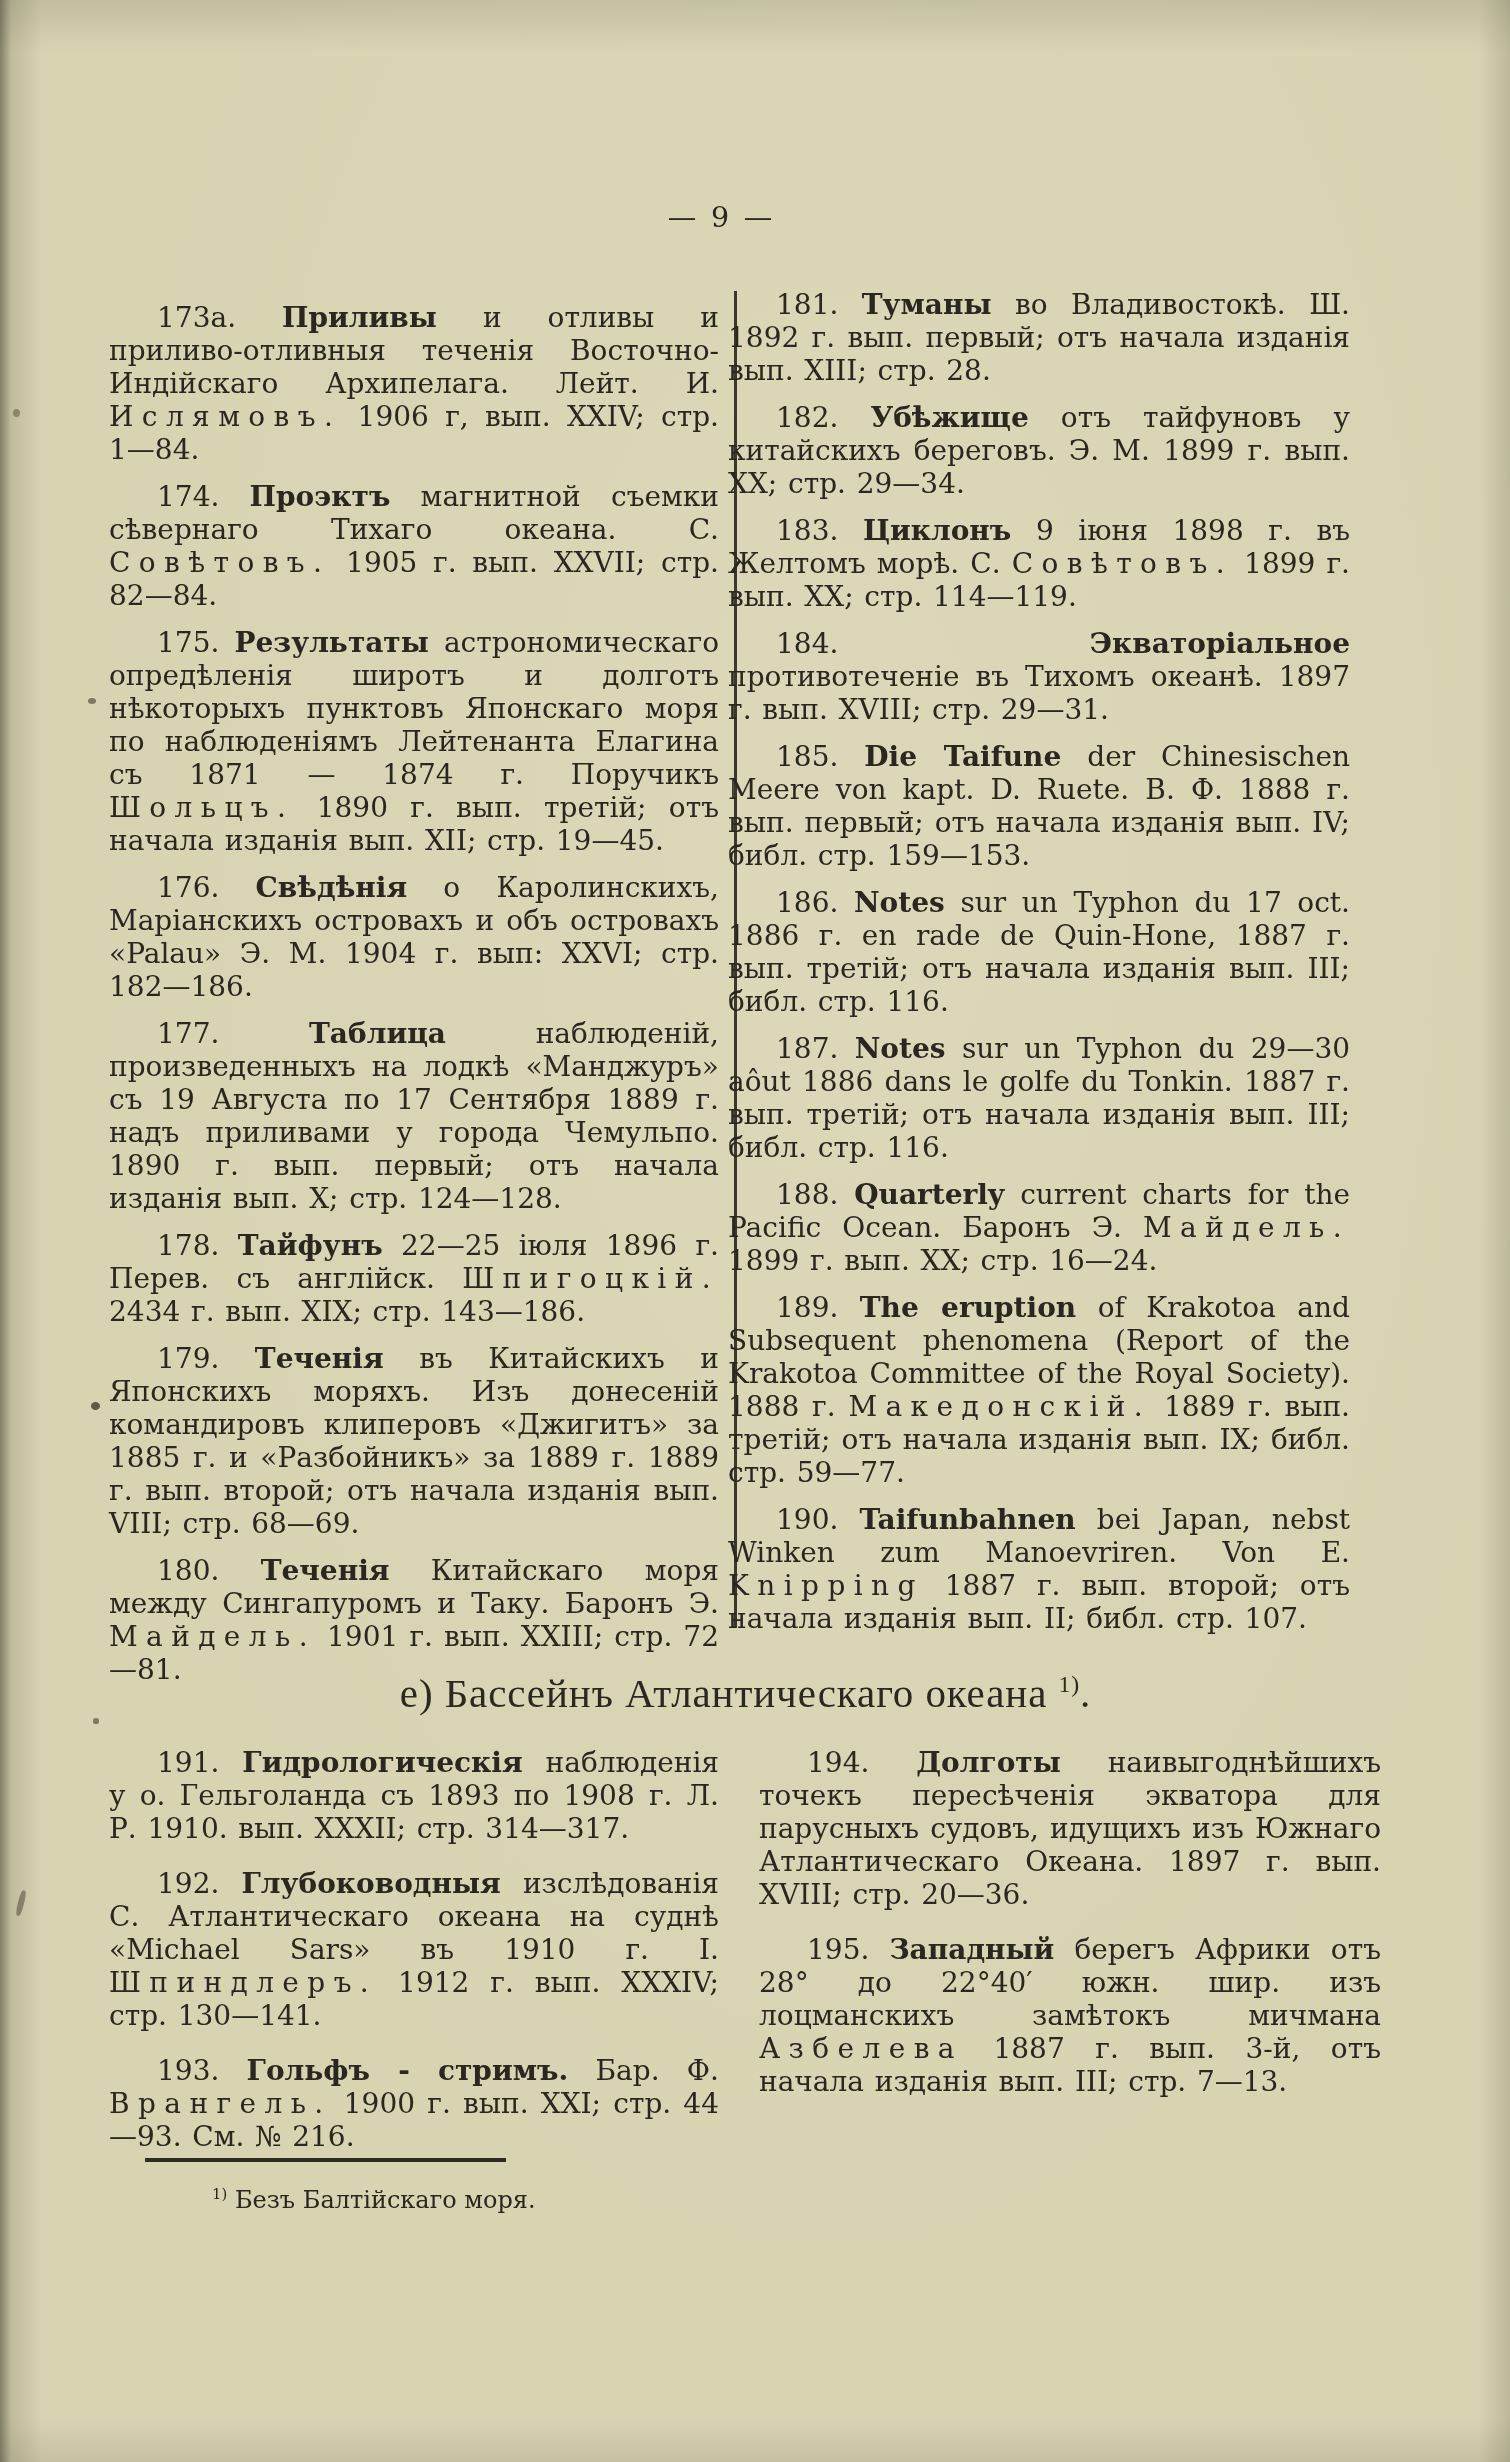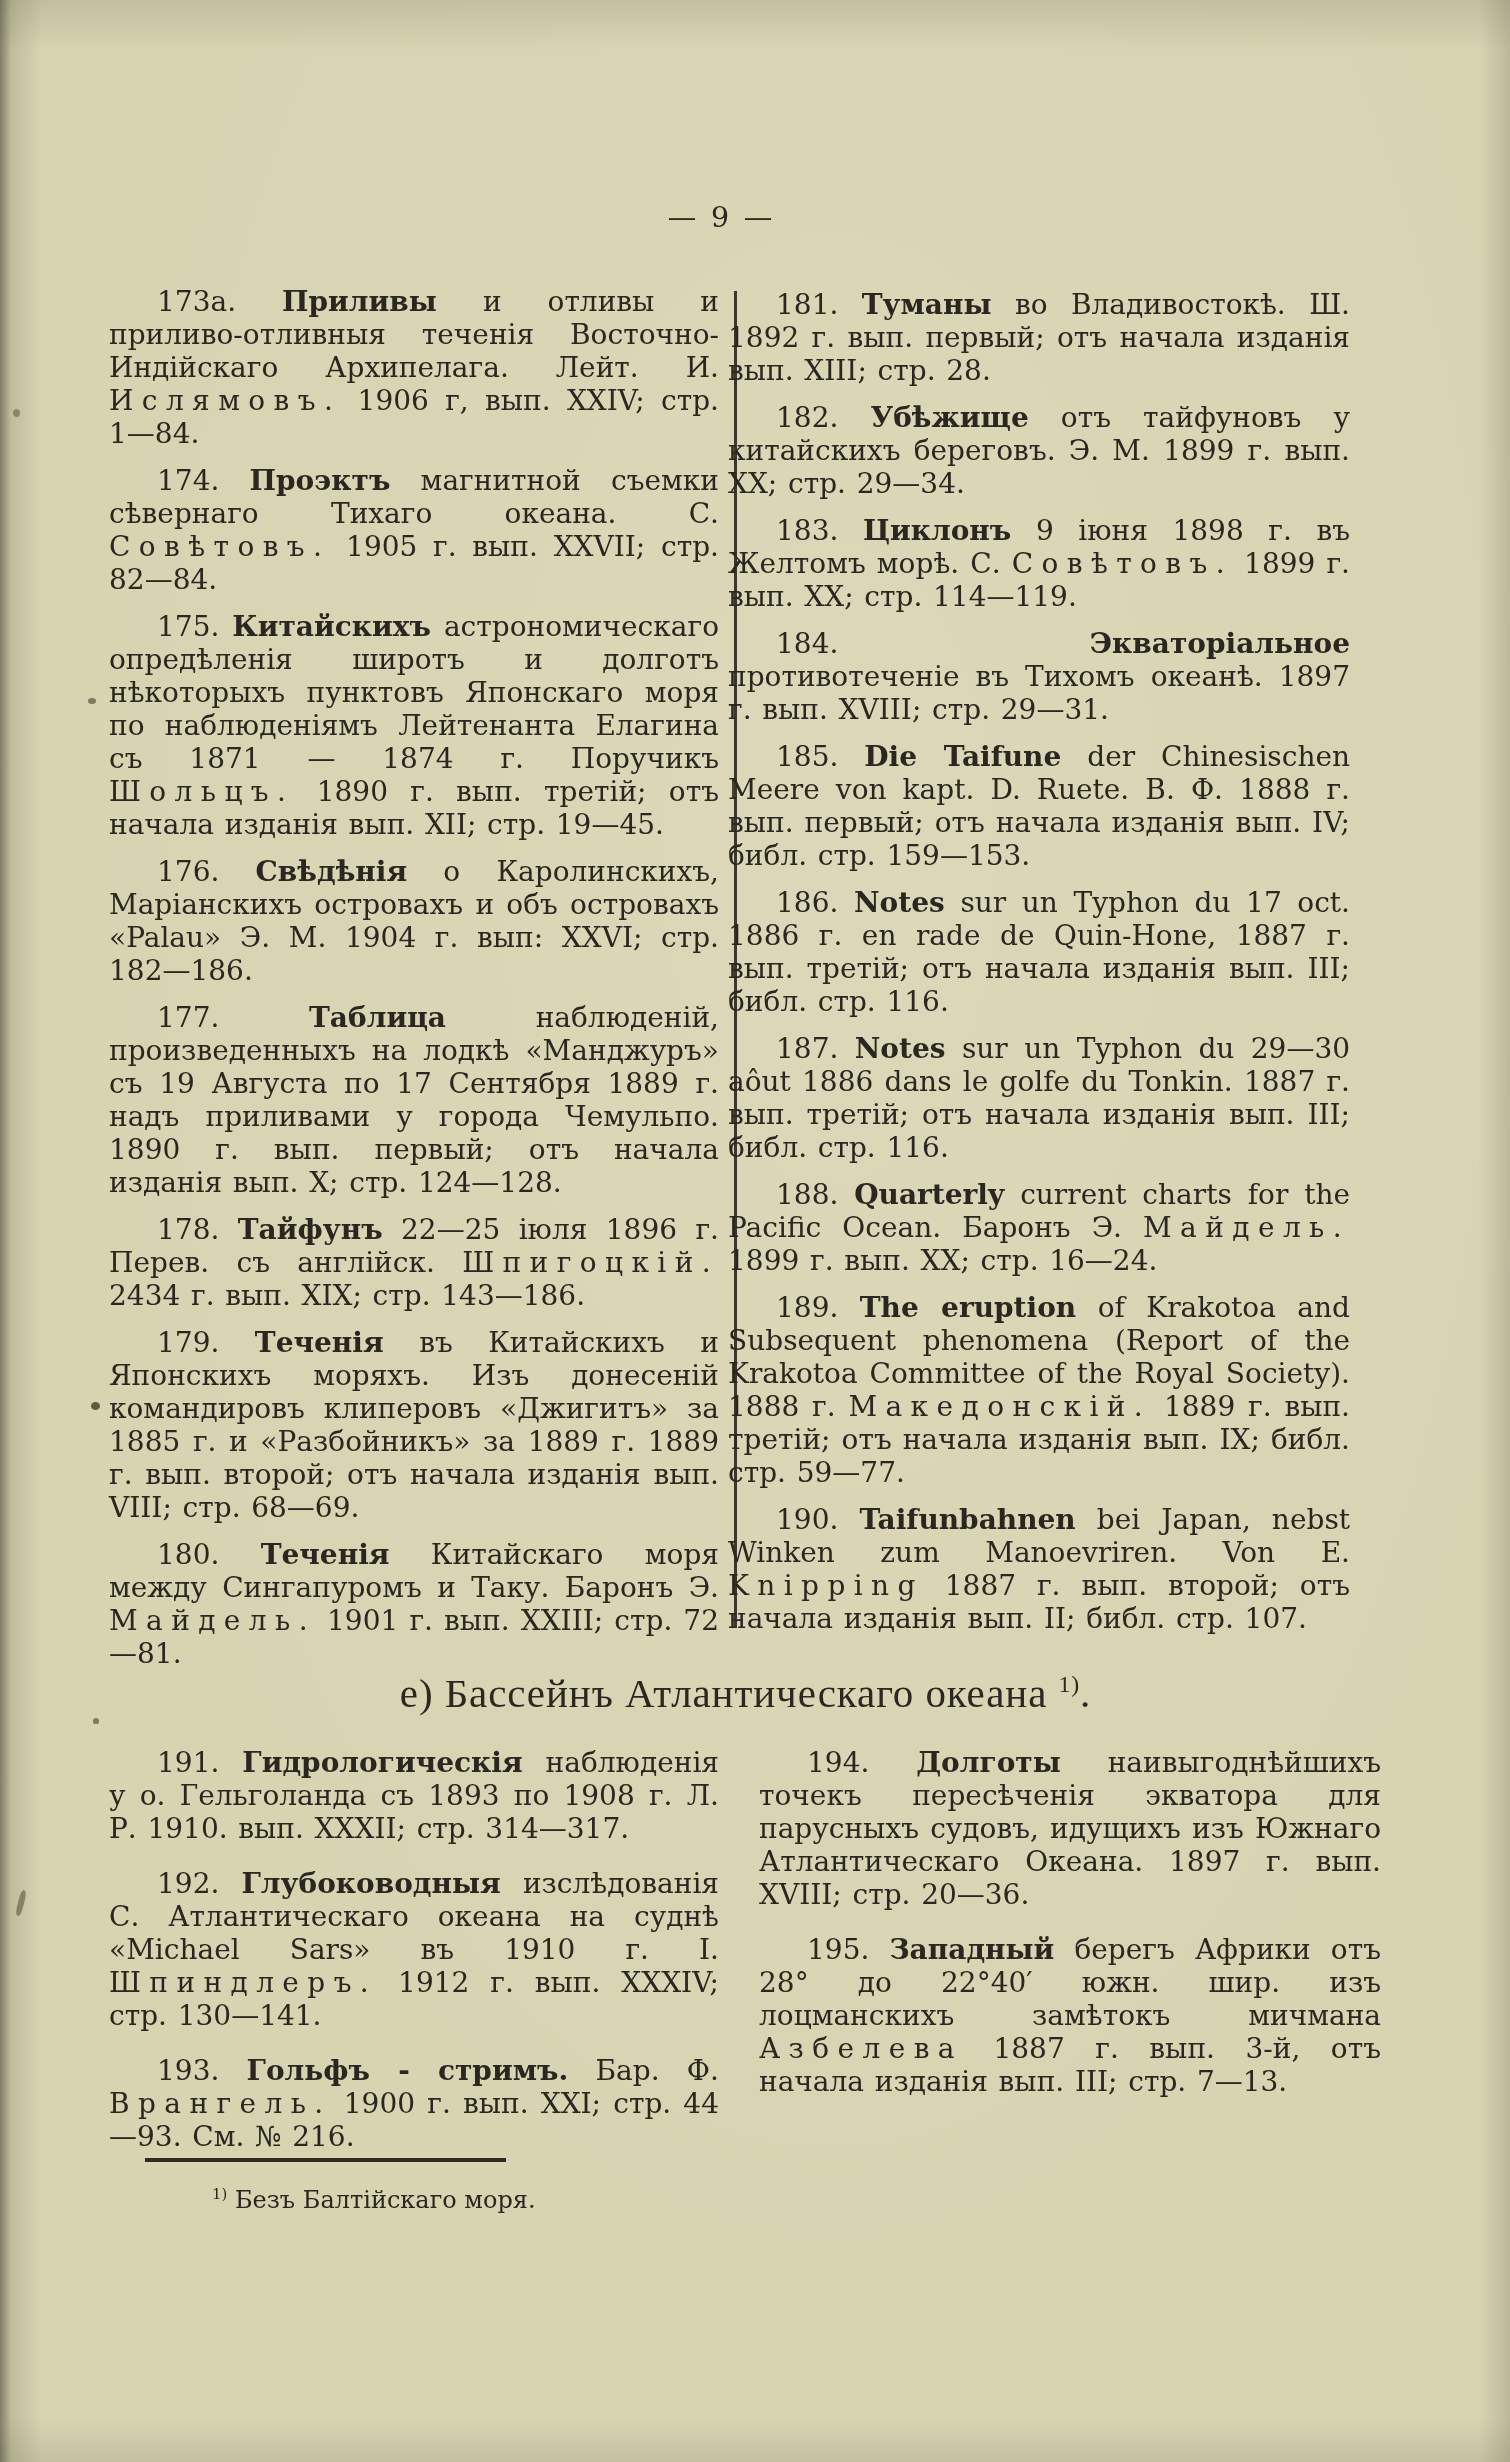--- a/index.html
+++ b/index.html
@@ -13,21 +13,21 @@
       linear-gradient(270deg, rgba(44,42,30,0.16) 0px, rgba(0,0,0,0) 31px),
       linear-gradient(180deg, rgba(58,56,40,0.14) 0px, rgba(0,0,0,0) 52px),
       linear-gradient(0deg, rgba(58,56,40,0.12) 0px, rgba(0,0,0,0) 44px),
       #d8d3b1;
   }
   .pageno {
     position:absolute; top:201px; left:109px; width:1225px;
     text-align:center; font-size:28.5px; letter-spacing:2.8px; white-space:pre;
   }
   .col { position:absolute; width:610px; }
-  #col-tl { left:109px; top:285px; }
+  #col-tl { left:109px; top:301px; }
   #col-tr { left:728px; top:288px; width:622px; }
   #col-bl { left:109px; top:1746px; }
   #col-br { left:759px; top:1746px; width:622px; }
   .entry {
     margin:0 0 14px 0; text-align:justify; text-indent:48px;
     font-size:28px; line-height:33px; word-spacing:1.8px;
   }
   .bottom .entry { margin-bottom:22px; }
   .entry b { font-weight:bold; }
   .entry .sp { letter-spacing:0.30em; }
@@ -56,21 +56,21 @@
 
 <div class="page">
 
   <div class="pageno">— 9 —</div>
 
   <div class="divider"></div>
 
   <div class="col" id="col-tl">
       <p class="entry"><span class="num">173а.</span> <b>Приливы</b> <span>и отливы и приливо-отливныя теченія Восточно-Индійскаго Архипелага. Лейт. И.</span> <span class="sp">Ислямовъ.</span> <span>1906 г, вып. XXIV; стр. 1—84.</span></p>
       <p class="entry"><span class="num">174.</span> <b>Проэктъ</b> <span>магнитной съемки сѣвернаго Тихаго океана. С.</span> <span class="sp">Совѣтовъ.</span> <span>1905 г. вып. XXVII; стр. 82—84.</span></p>
-      <p class="entry"><span class="num">175.</span> <b>Китайскихъ</b> <span>астрономическаго опредѣленія широтъ и долготъ нѣкоторыхъ пунктовъ Японскаго моря по наблюденіямъ Лейтенанта Елагина съ 1871 — 1874 г. Поручикъ</span> <span class="sp">Шольцъ.</span> <span>1890 г. вып. третій; отъ начала изданія вып. XII; стр. 19—45.</span></p>
+      <p class="entry"><span class="num">175.</span> <b>Результаты</b> <span>астрономическаго опредѣленія широтъ и долготъ нѣкоторыхъ пунктовъ Японскаго моря по наблюденіямъ Лейтенанта Елагина съ 1871 — 1874 г. Поручикъ</span> <span class="sp">Шольцъ.</span> <span>1890 г. вып. третій; отъ начала изданія вып. XII; стр. 19—45.</span></p>
       <p class="entry"><span class="num">176.</span> <b>Свѣдѣнія</b> <span>о Каролинскихъ, Маріанскихъ островахъ и объ островахъ «Palau» Э. М. 1904 г. вып: XXVI; стр. 182—186.</span></p>
       <p class="entry"><span class="num">177.</span> <b>Таблица</b> <span>наблюденій, произведенныхъ на лодкѣ «Манджуръ» съ 19 Августа по 17 Сентября 1889 г. надъ приливами у города Чемульпо. 1890 г. вып. первый; отъ начала изданія вып. X; стр. 124—128.</span></p>
       <p class="entry"><span class="num">178.</span> <b>Тайфунъ</b> <span>22—25 іюля 1896 г. Перев. съ англійск.</span> <span class="sp">Шпигоцкій.</span> <span>2434 г. вып. XIX; стр. 143—186.</span></p>
       <p class="entry"><span class="num">179.</span> <b>Теченія</b> <span>въ Китайскихъ и Японскихъ моряхъ. Изъ донесеній командировъ клиперовъ «Джигитъ» за 1885 г. и «Разбойникъ» за 1889 г. 1889 г. вып. второй; отъ начала изданія вып. VIII; стр. 68—69.</span></p>
       <p class="entry"><span class="num">180.</span> <b>Теченія</b> <span>Китайскаго моря между Сингапуромъ и Таку. Баронъ Э.</span> <span class="sp">Майдель.</span> <span>1901 г. вып. XXIII; стр. 72—81.</span></p>
     </div>
   <div class="col" id="col-tr">
       <p class="entry"><span class="num">181.</span> <b>Туманы</b> <span>во Владивостокѣ. Ш. 1892 г. вып. первый; отъ начала изданія вып. XIII; стр. 28.</span></p>
       <p class="entry"><span class="num">182.</span> <b>Убѣжище</b> <span>отъ тайфуновъ у китайскихъ береговъ. Э. М. 1899 г. вып. XX; стр. 29—34.</span></p>
       <p class="entry"><span class="num">183.</span> <b>Циклонъ</b> <span>9 іюня 1898 г. въ Желтомъ морѣ. С.</span> <span class="sp">Совѣтовъ.</span> <span>1899 г. вып. XX; стр. 114—119.</span></p>

